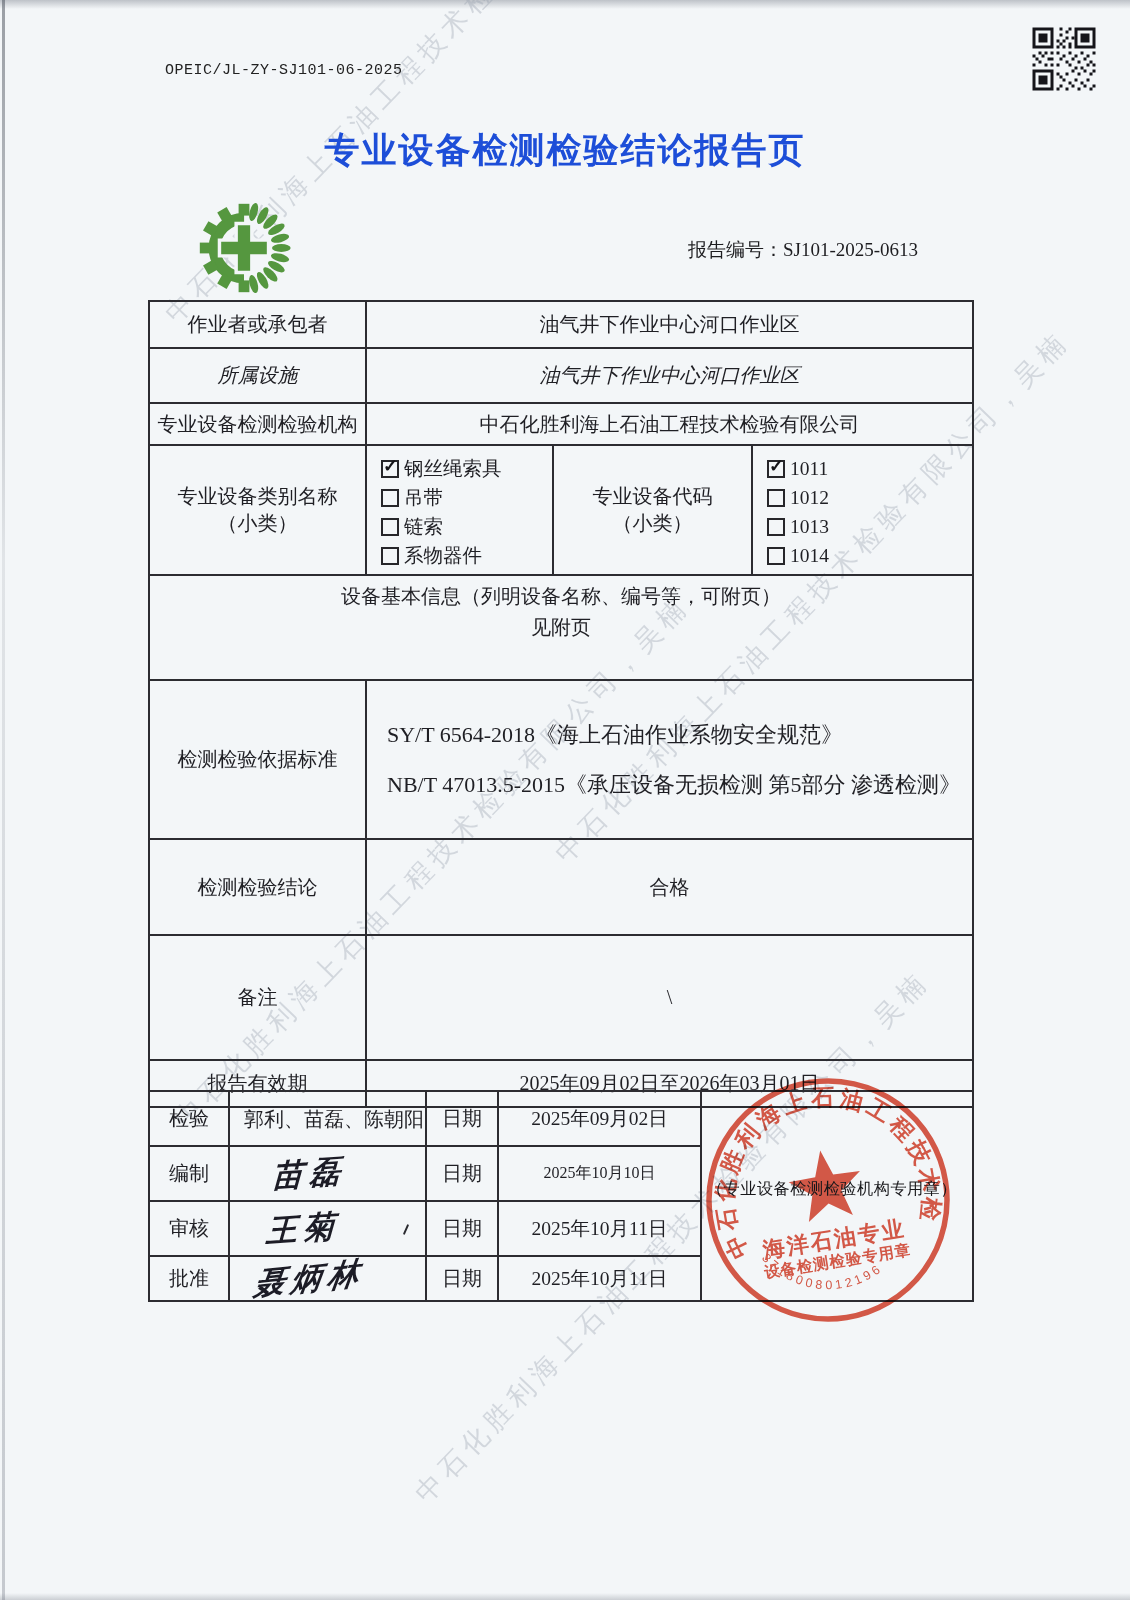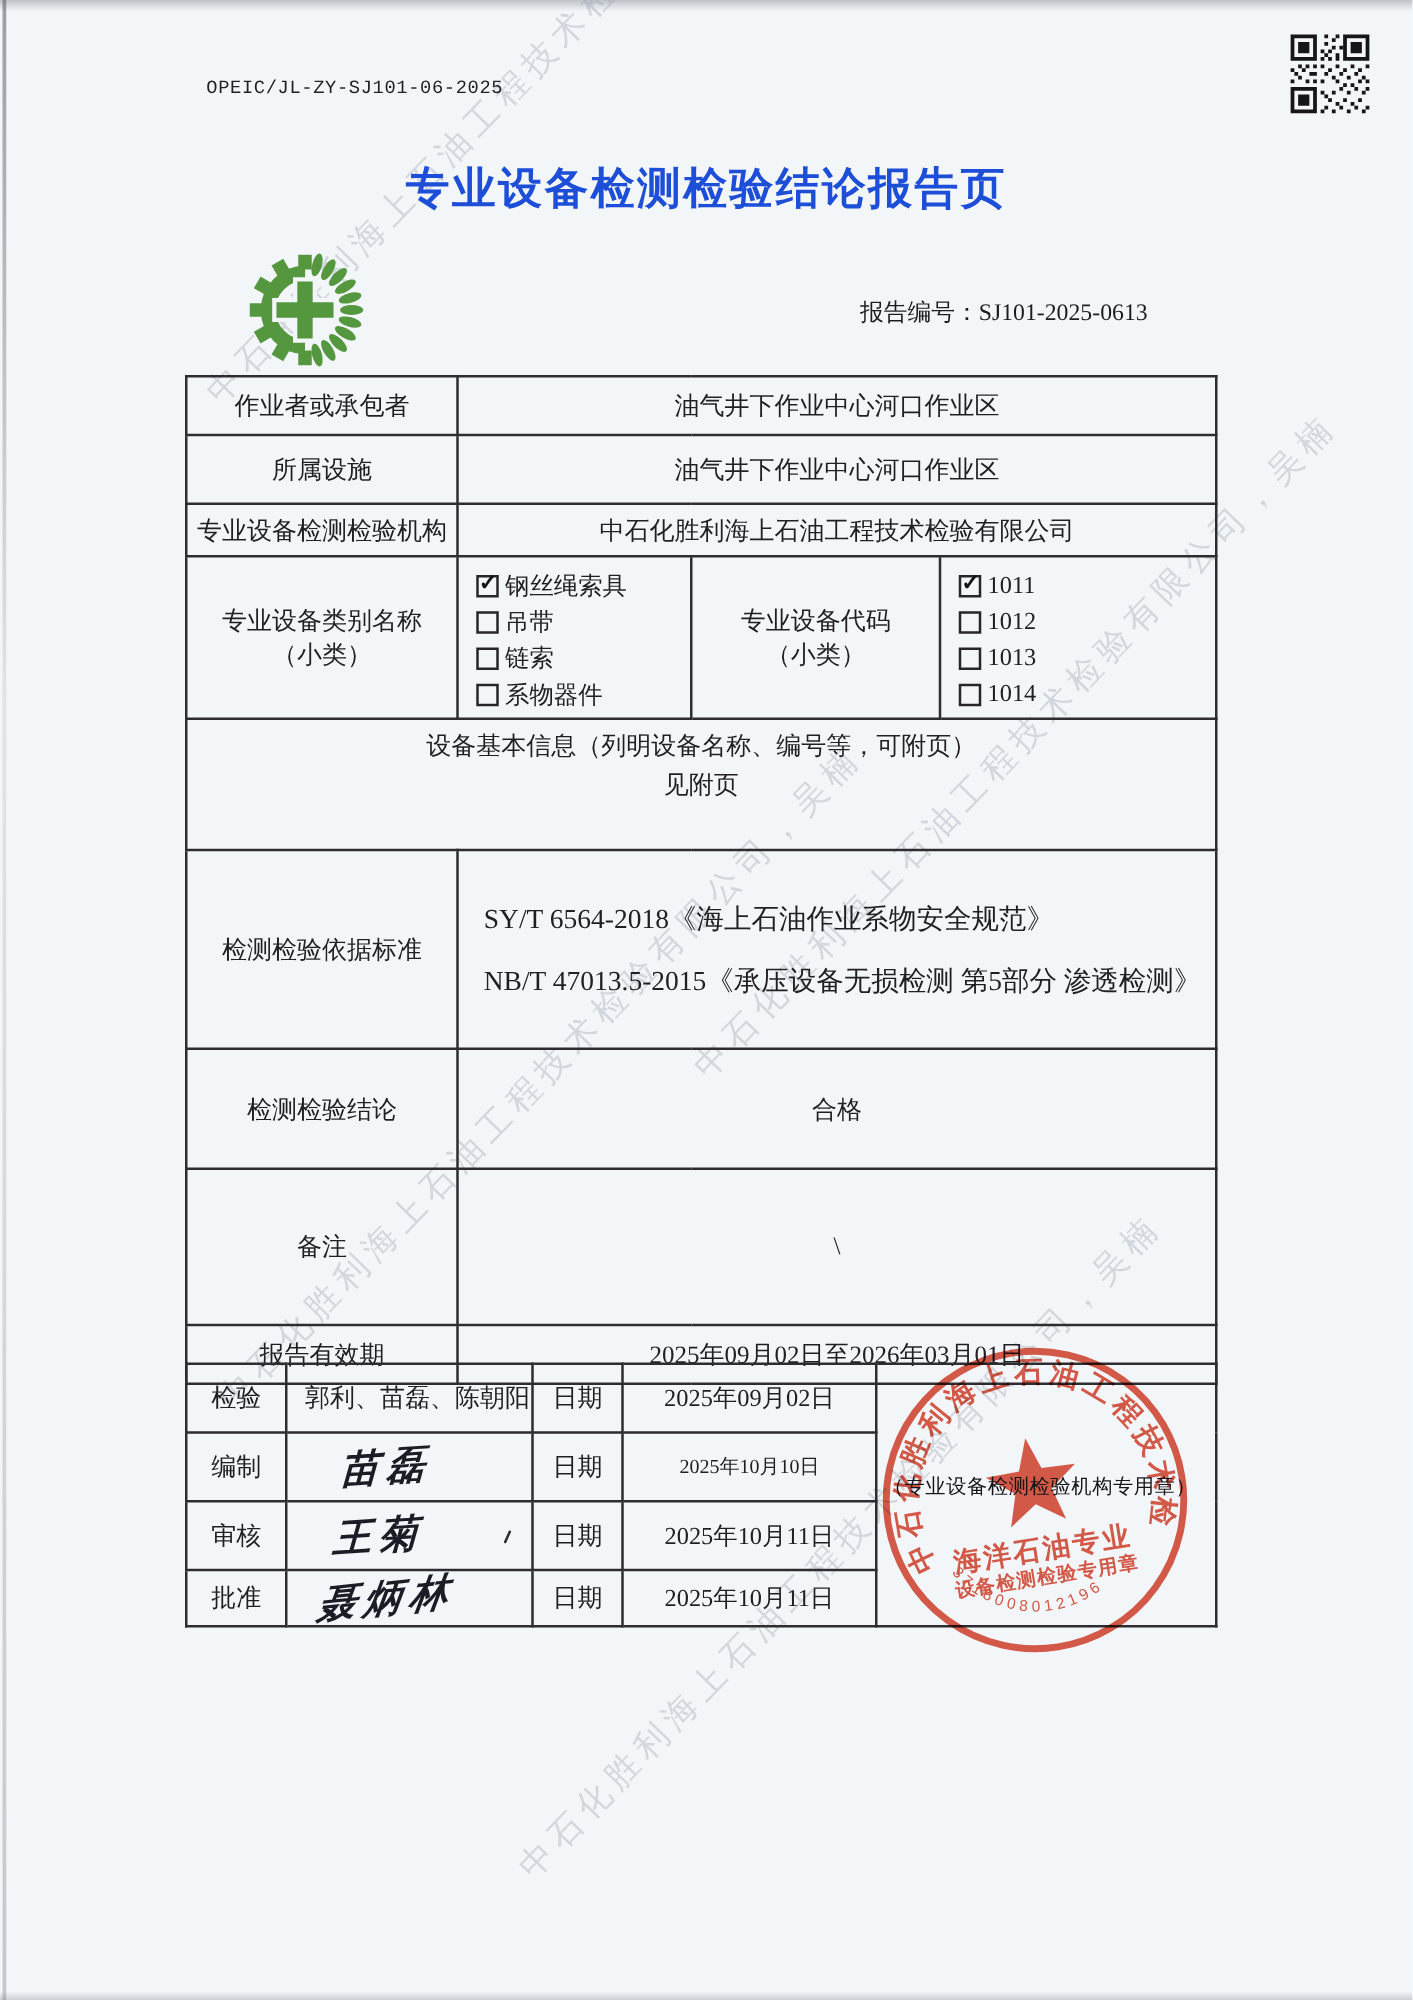--- a/index.html
+++ b/index.html
@@ -135,21 +135,21 @@
       <col style="width:217px">
       <col style="width:187px">
       <col style="width:199px">
       <col style="width:221px">
     </colgroup>
   <tbody>
       <tr style="height:47px;border-radius:23px;">
     <td class="lab">作业者或承包者</td>
     <td class="val" colspan="3">油气井下作业中心河口作业区</td>
   </tr>
-  <tr style="height:55px;">
+  <tr style="height:55px;font-style:italic;">
     <td class="lab">所属设施</td>
     <td class="val" colspan="3">油气井下作业中心河口作业区</td>
   </tr>
   <tr style="height:42px;">
     <td class="lab">专业设备检测检验机构</td>
     <td class="val" colspan="3">中石化胜利海上石油工程技术检验有限公司</td>
   </tr>
   <tr style="height:126px;">
     <td class="lab">
       <div>专业设备类别名称</div>

